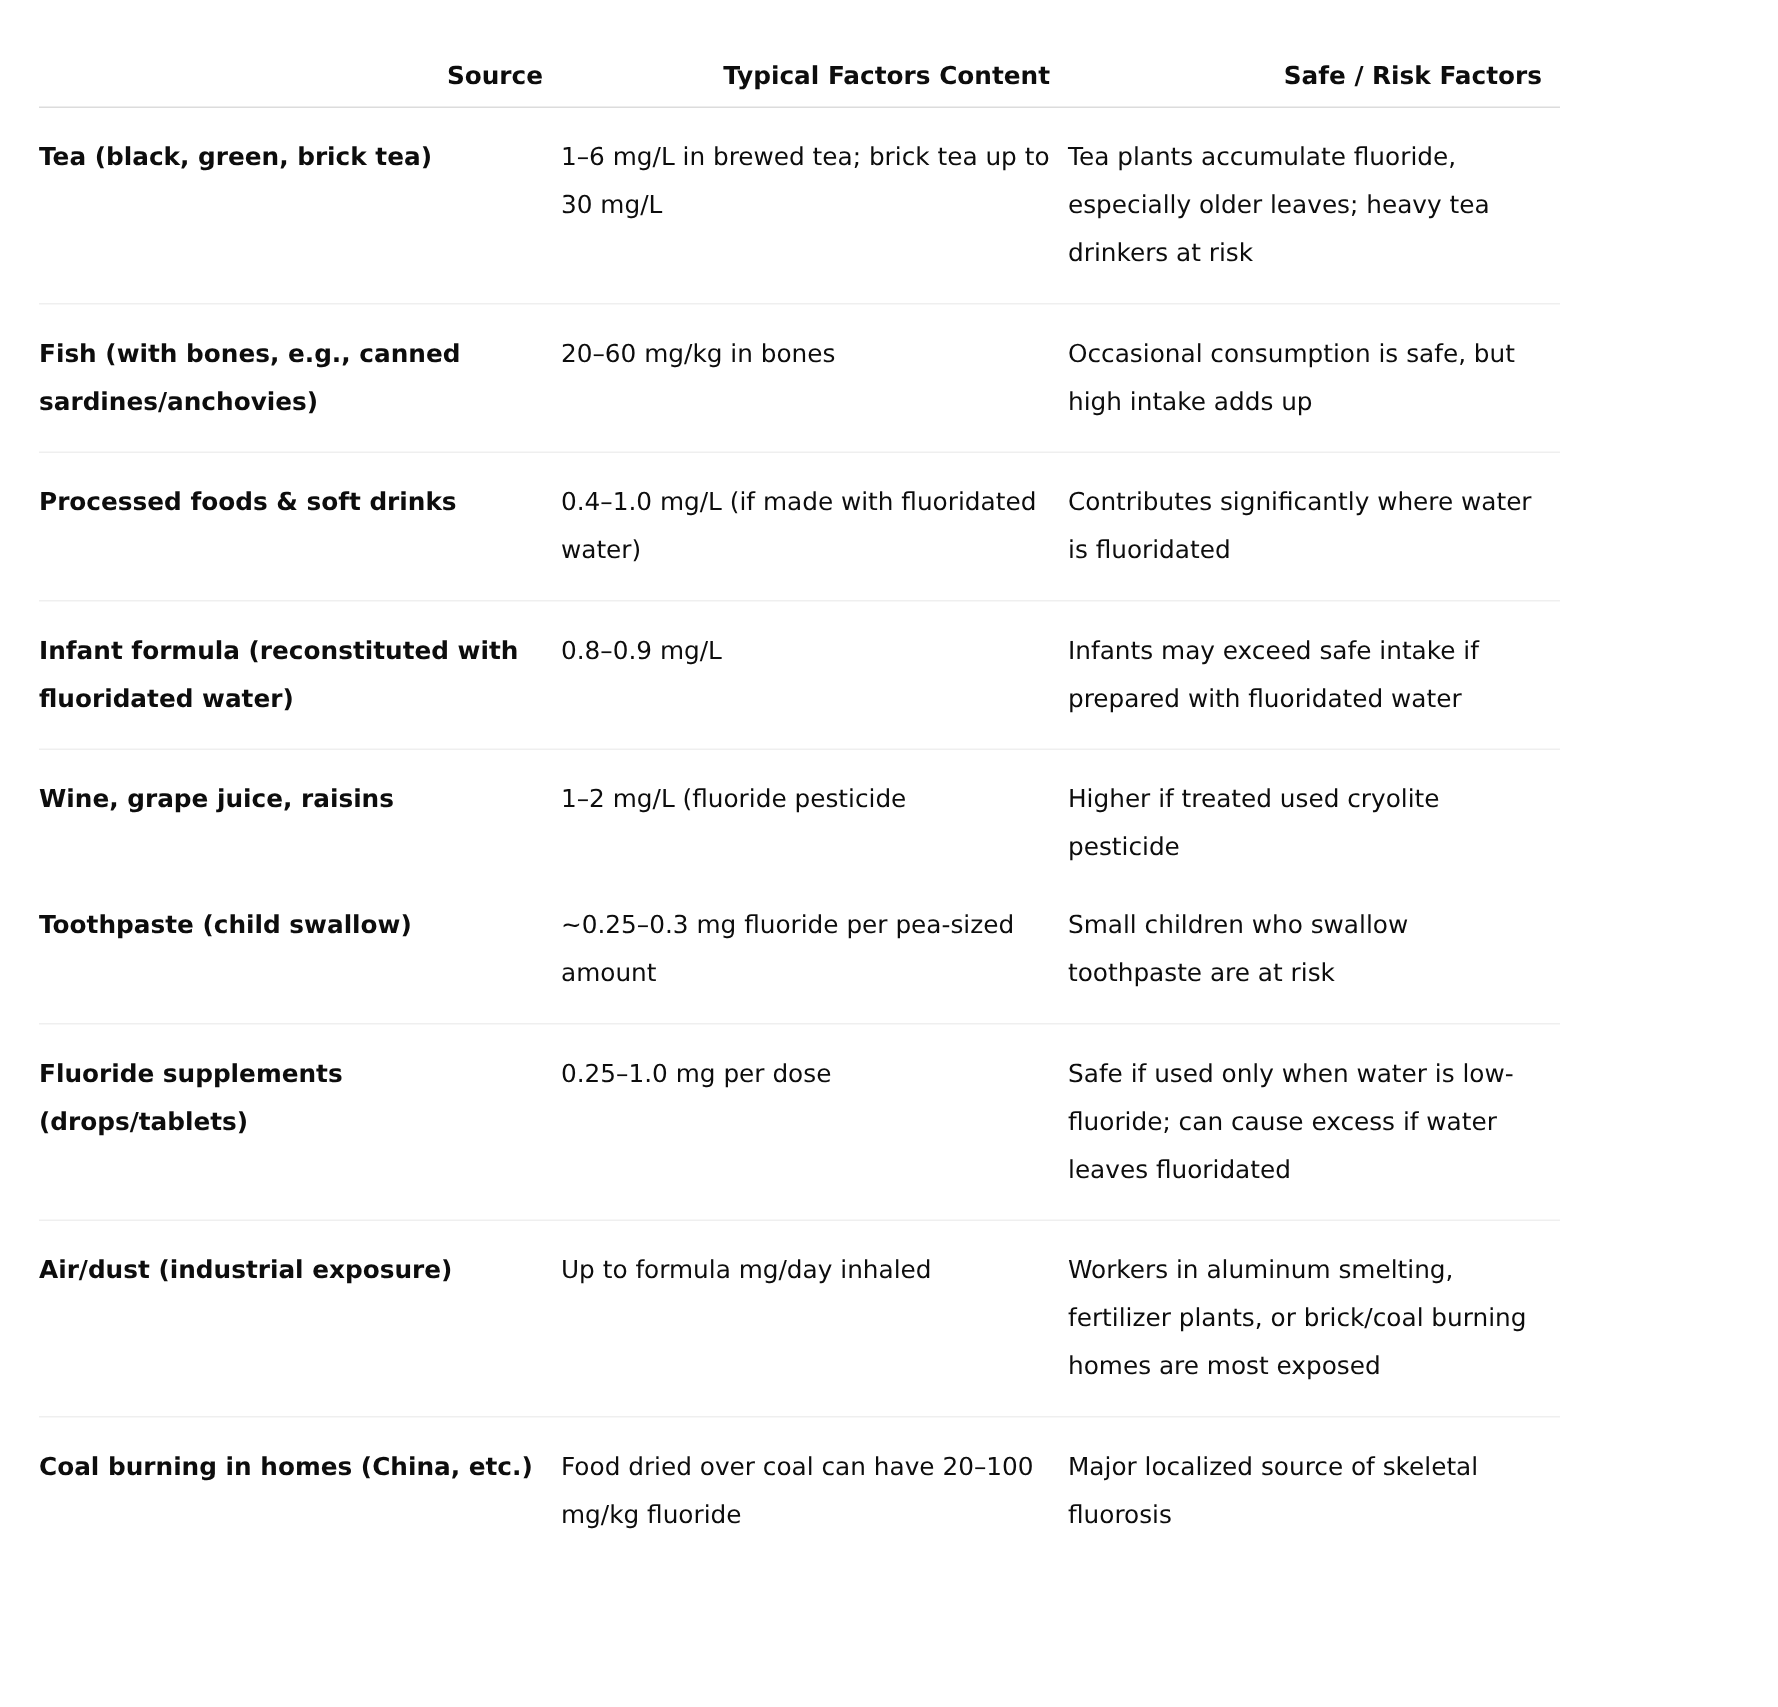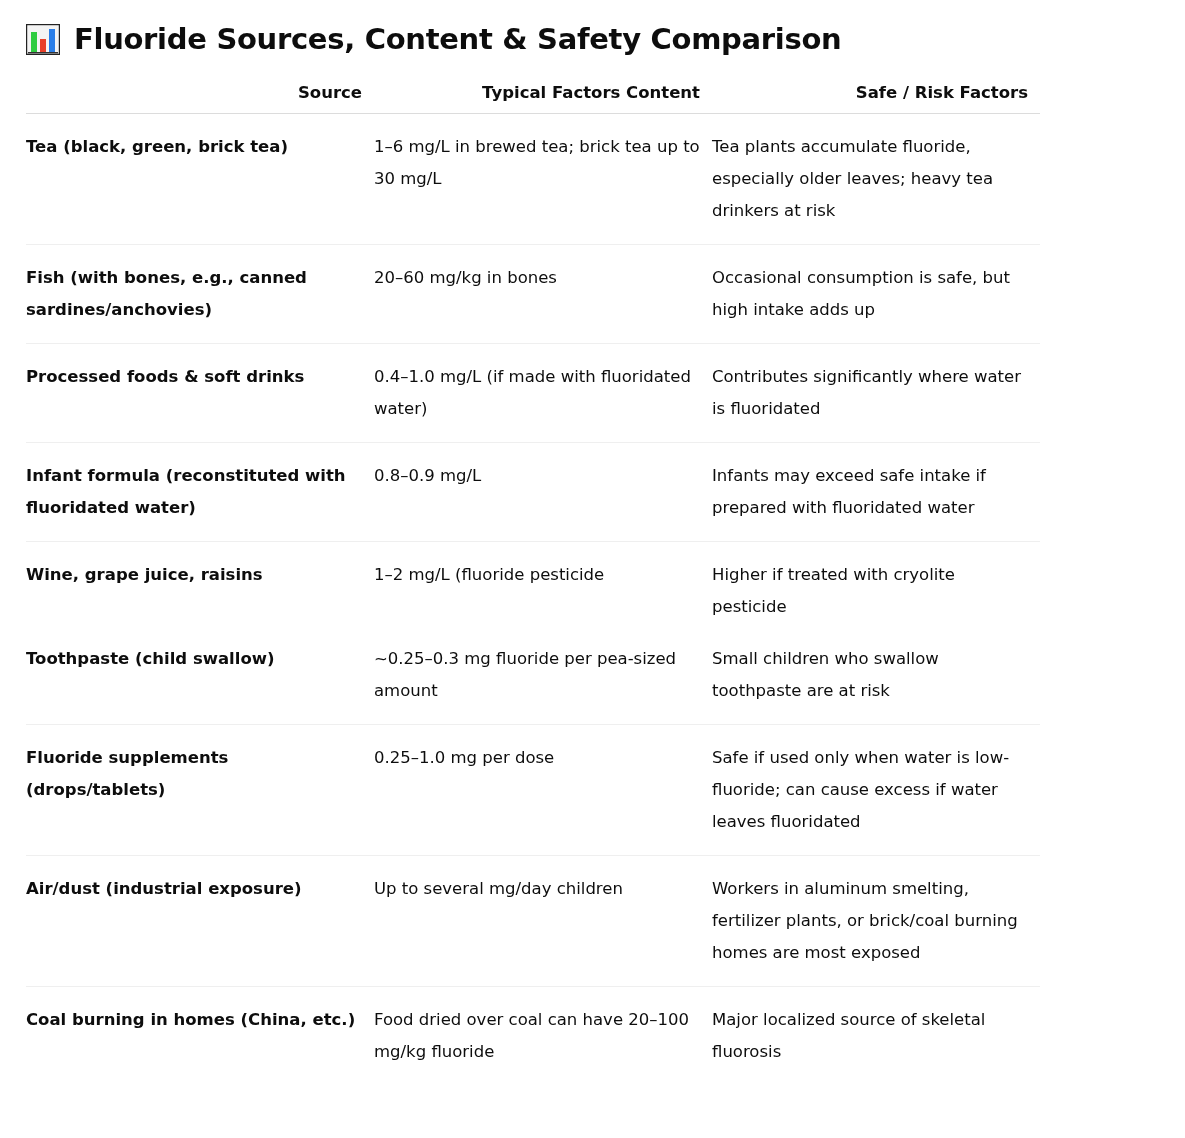--- a/index.html
+++ b/index.html
@@ -64,33 +64,20 @@
     }
     td.src { font-weight: bold; }
     tr.no-border td { border-bottom: none; padding-bottom: 10px; }
     tr.after-noborder td { padding-top: 10px; }
     tr.last td { border-bottom: none; }
   </style>
 </head>
 <body>
 
 <div class="page">
-  <h1 class="title">
-    <span class="title-icon">
-      <svg width="34" height="31" viewBox="0 0 34 31">
-        <rect x="0.5" y="0.5" width="33" height="30" fill="#ffffff" stroke="#222" stroke-width="1.5"></rect>
-        <rect x="2" y="2" width="30" height="27" fill="#f4f4f4"></rect>
-        <rect x="5" y="8" width="6" height="20" fill="#2ecc40"></rect>
-        <rect x="14" y="15" width="6" height="13" fill="#e8402a"></rect>
-        <rect x="23" y="5" width="6" height="23" fill="#2a7ee8"></rect>
-        <rect x="2" y="28" width="30" height="1.5" fill="#333"></rect>
-      </svg>
-    </span>
-    <span>Fluoride Sources, Content &amp; Safety Comparison</span>
-  </h1>
 
   <table>
     <colgroup>
       <col class="c1">
         <col class="c2">
         <col class="c3">
     </colgroup>
     <thead>
       <tr>
         <th>Source</th>
@@ -115,35 +102,35 @@
         <td>Contributes significantly where water is fluoridated</td>
       </tr>
       <tr>
         <td class="src">Infant formula (reconstituted with fluoridated water)</td>
         <td>0.8–0.9 mg/L</td>
         <td>Infants may exceed safe intake if prepared with fluoridated water</td>
       </tr>
       <tr class="no-border">
         <td class="src">Wine, grape juice, raisins</td>
         <td>1–2 mg/L (fluoride pesticide</td>
-        <td>Higher if treated with cryolite pesticide</td>
+        <td>Higher if treated used cryolite pesticide</td>
       </tr>
       <tr class="after-noborder">
         <td class="src">Toothpaste (child swallow)</td>
         <td>~0.25–0.3 mg fluoride per pea-sized amount</td>
         <td>Small children who swallow toothpaste are at risk</td>
       </tr>
       <tr>
         <td class="src">Fluoride supplements (drops/tablets)</td>
         <td>0.25–1.0 mg per dose</td>
         <td>Safe if used only when water is low-fluoride; can cause excess if water leaves fluoridated</td>
       </tr>
       <tr>
         <td class="src">Air/dust (industrial exposure)</td>
-        <td>Up to several mg/day children</td>
+        <td>Up to formula mg/day inhaled</td>
         <td>Workers in aluminum smelting, fertilizer plants, or brick/coal burning homes are most exposed</td>
       </tr>
       <tr class="last">
         <td class="src">Coal burning in homes (China, etc.)</td>
         <td>Food dried over coal can have 20–100 mg/kg fluoride</td>
         <td>Major localized source of skeletal fluorosis</td>
       </tr>
     </tbody>
   </table>
 </div>

